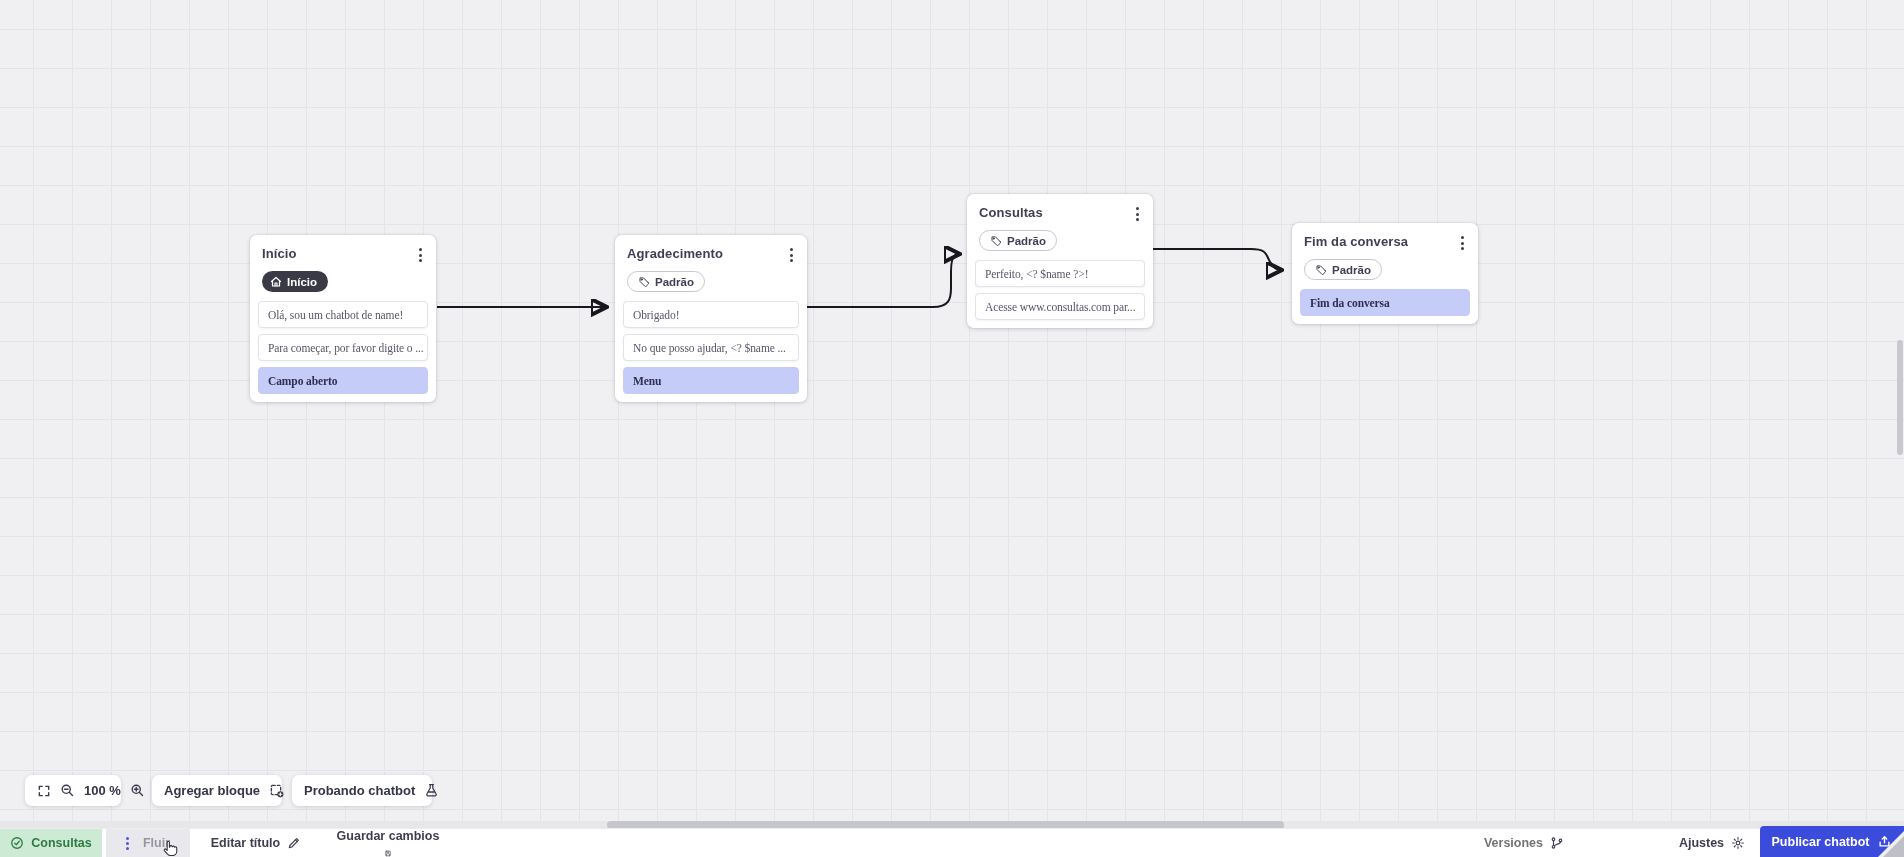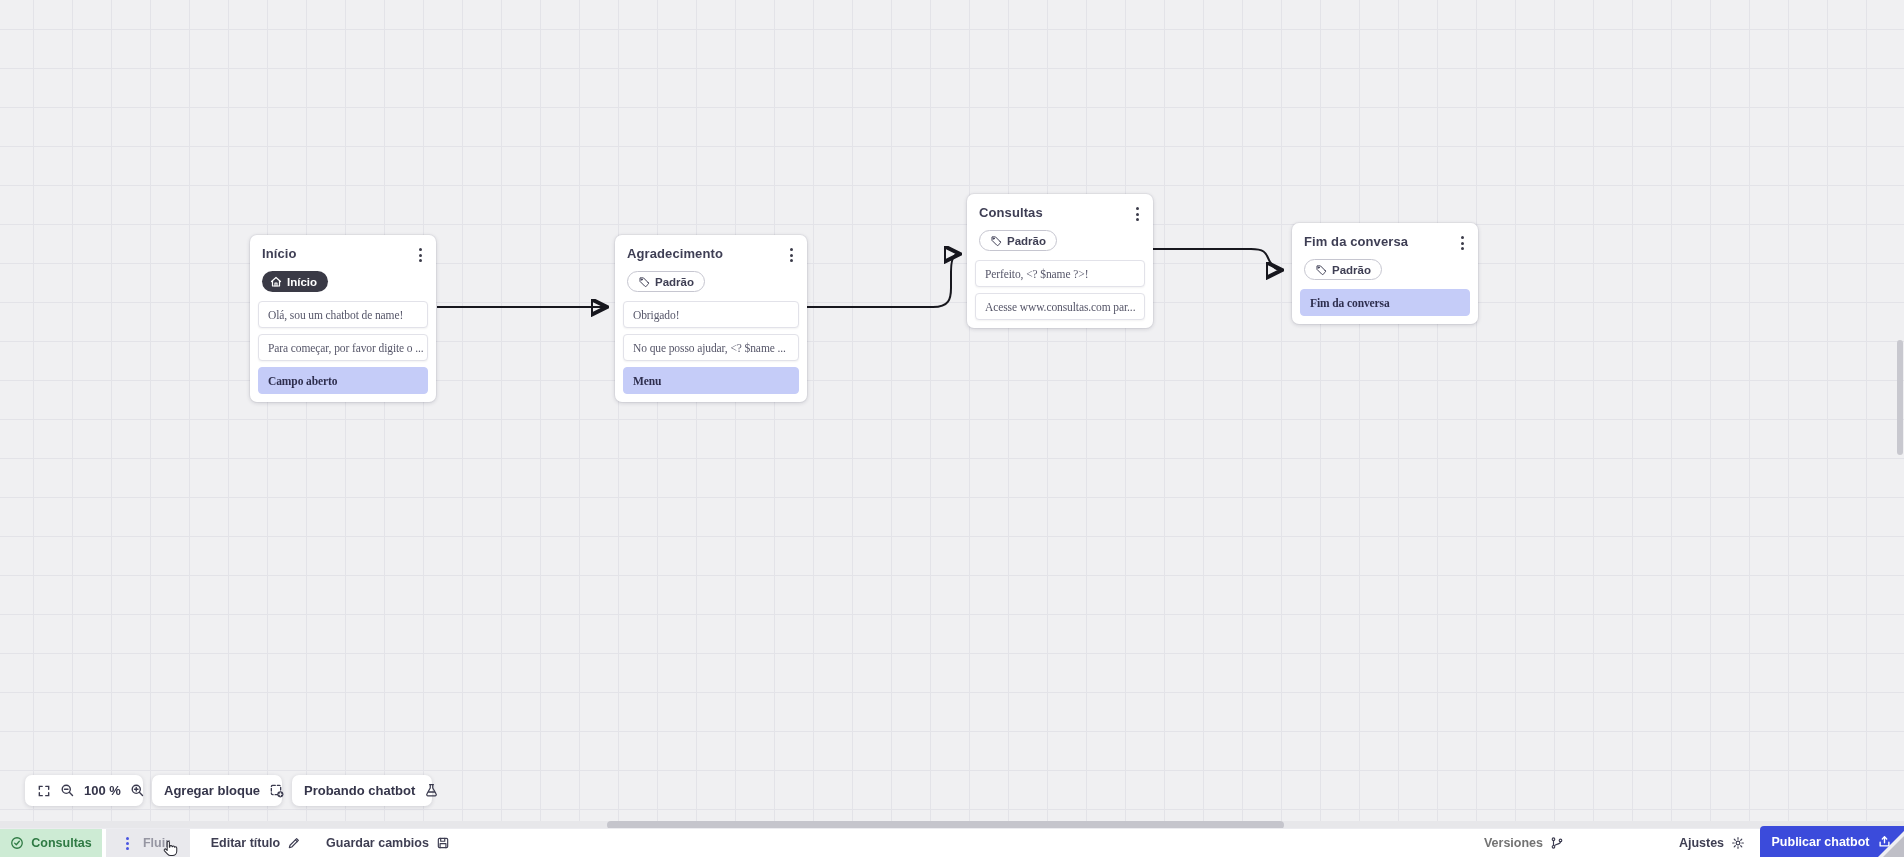--- a/index.html
+++ b/index.html
@@ -43,21 +43,21 @@
   
   .statusbar{position:absolute;left:0;right:0;bottom:0;height:28px;background:#fff;
     border-top:1px solid #ececf0;font-size:12.5px;color:#3e3e52;}
   .sb{position:absolute;top:0;height:28px;display:flex;align-items:center;gap:7px;
     justify-content:center;box-sizing:border-box;font-weight:600;}
   .sb-guardado{left:0;width:102px;background:#cdebd4;color:#2f7a44;}
   .sb-fluir{left:106px;width:84px;background:#e9e9ed;color:#9696a2;gap:14px;}
   .sb-fluir .dots{display:flex;flex-direction:column;gap:2px;}
   .sb-fluir .dots i{width:3px;height:3px;border-radius:50%;background:#4a55e1;display:block;}
   .sb-editar{left:200px;width:112px;color:#3e3e52;}
-  .sb-guardar{left:324px;width:128px;color:#3e3e52;}
+  .sb-guardar{left:324px;width:128px;color:#3e3e52;flex-direction:column;}
   .sb-versiones{left:1476px;width:96px;color:#737373;cursor:pointer;}
   .sb-ajustes{left:1672px;width:80px;color:#3e3e52;cursor:pointer;}
   .sb-publish{position:absolute;right:0;bottom:0;height:31px;width:144px;background:#3b4bdb;
     color:#fff;display:flex;align-items:center;justify-content:center;gap:8px;
     font-size:12.5px;font-weight:700;border-top-left-radius:4px;cursor:pointer;margin-top:36px;}
   .corner-wedge-light{position:absolute;right:0;bottom:0;width:0;height:0;
     border-style:solid;border-width:0 0 26px 26px;border-color:transparent transparent #efeff2 transparent;}
   .corner-wedge{position:absolute;right:0;bottom:0;width:0;height:0;
     border-style:solid;border-width:0 0 21px 21px;border-color:transparent transparent #bfbfc7 transparent;}
   .cursor{position:absolute;left:161px;top:839px;width:19px;height:19px;pointer-events:none;}
@@ -162,21 +162,21 @@
           <path d="M20.6 13.4L11 3.8H4v7l9.6 9.6a2 2 0 0 0 2.8 0l4.2-4.2a2 2 0 0 0 0-2.8z"></path>
           <circle cx="7.5" cy="7.3" r="1" fill="#3f3f54"></circle>
         </svg>
       <span>Padrão</span>
     </div>
     <div class="items">
       <div class="item highlight">Fim da conversa</div>
     </div>
   </div>
 
-  <div class="tool-card" style="left:25px;width:118px;">
+  <div class="tool-card" style="left:25px;width:96px;">
     <span class="icon-btn">
       <svg class="ic" width="14" height="14" viewBox="0 0 24 24" fill="none" stroke="#3a3a4e" stroke-width="2.4" stroke-linecap="round">
           <path d="M4 9V4h5"></path>
           <path d="M15 4h5v5"></path>
           <path d="M20 15v5h-5"></path>
           <path d="M9 20H4v-5"></path>
         </svg>
     </span>
     <span class="icon-btn">
       <svg class="ic" width="15" height="15" viewBox="0 0 24 24" fill="none" stroke="#3a3a4e" stroke-width="2.2" stroke-linecap="round">

